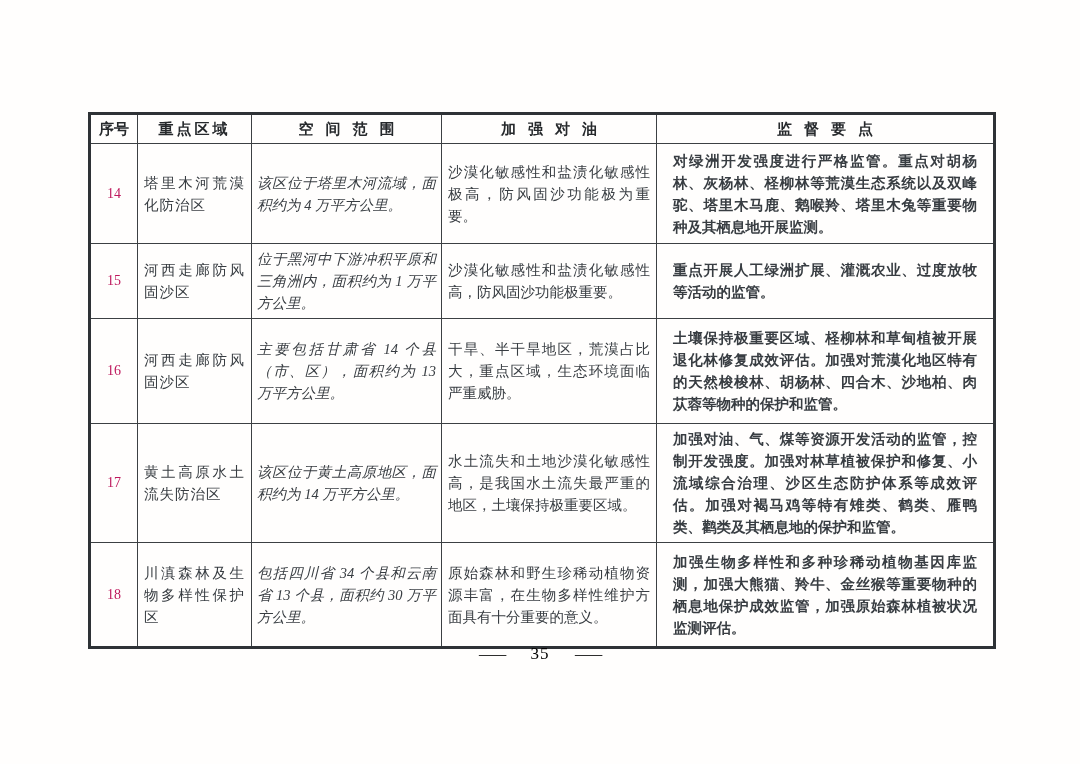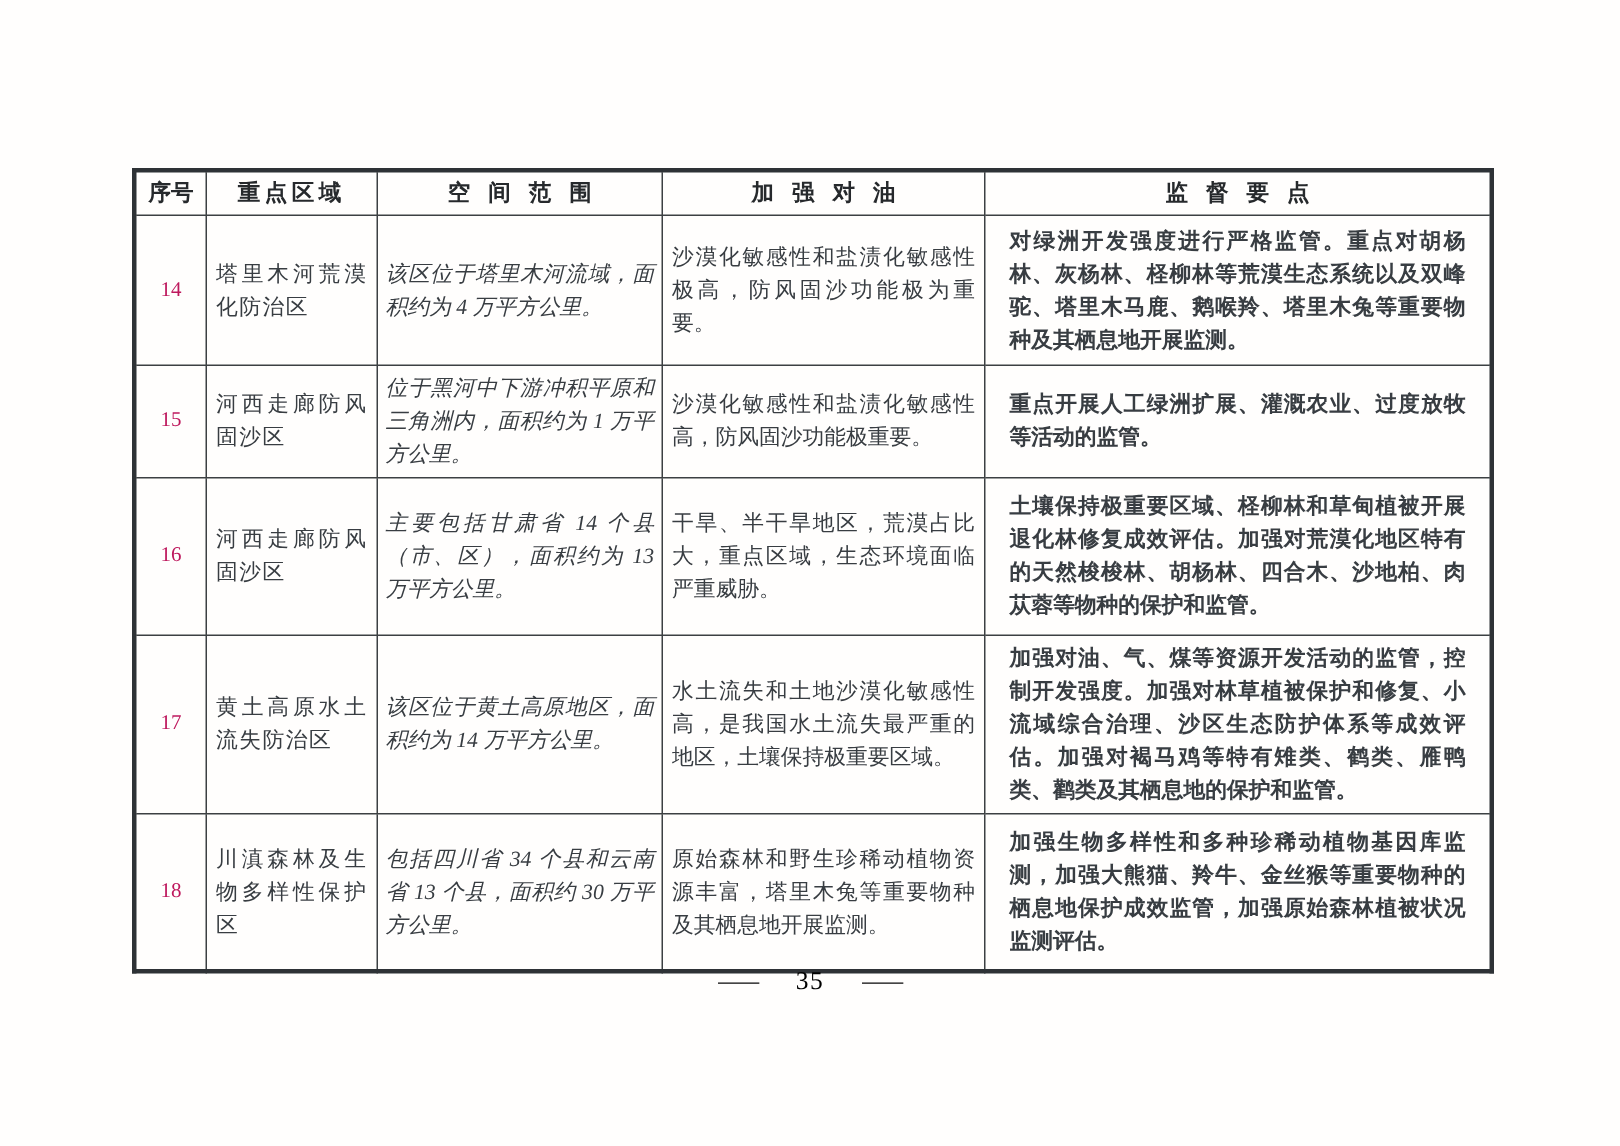--- a/index.html
+++ b/index.html
@@ -112,21 +112,21 @@
         <td class="c-idx">17</td>
         <td class="c-area">黄土高原水土流失防治区</td>
         <td class="c-scope">该区位于黄土高原地区，面积约为 14 万平方公里。</td>
         <td class="c-feat">水土流失和土地沙漠化敏感性高，是我国水土流失最严重的地区，土壤保持极重要区域。</td>
         <td class="c-sup">加强对油、气、煤等资源开发活动的监管，控制开发强度。加强对林草植被保护和修复、小流域综合治理、沙区生态防护体系等成效评估。加强对褐马鸡等特有雉类、鹤类、雁鸭类、鹳类及其栖息地的保护和监管。</td>
       </tr>
       <tr class="row-h18">
         <td class="c-idx">18</td>
         <td class="c-area">川滇森林及生物多样性保护区</td>
         <td class="c-scope">包括四川省 34 个县和云南省 13 个县，面积约 30 万平方公里。</td>
-        <td class="c-feat">原始森林和野生珍稀动植物资源丰富，塔里木兔等重要物种及其栖息地开展监测。</td>
+        <td class="c-feat">原始森林和野生珍稀动植物资源丰富，在生物多样性维护方面具有十分重要的意义。</td>
         <td class="c-sup">加强生物多样性和多种珍稀动植物基因库监测，加强大熊猫、羚牛、金丝猴等重要物种的栖息地保护成效监管，加强原始森林植被状况监测评估。</td>
       </tr>
     </tbody>
   </table>
 
   <div class="page-number">
     <span class="dash">—</span><span class="num">35</span><span class="dash">—</span>
   </div>
 
 </div>

